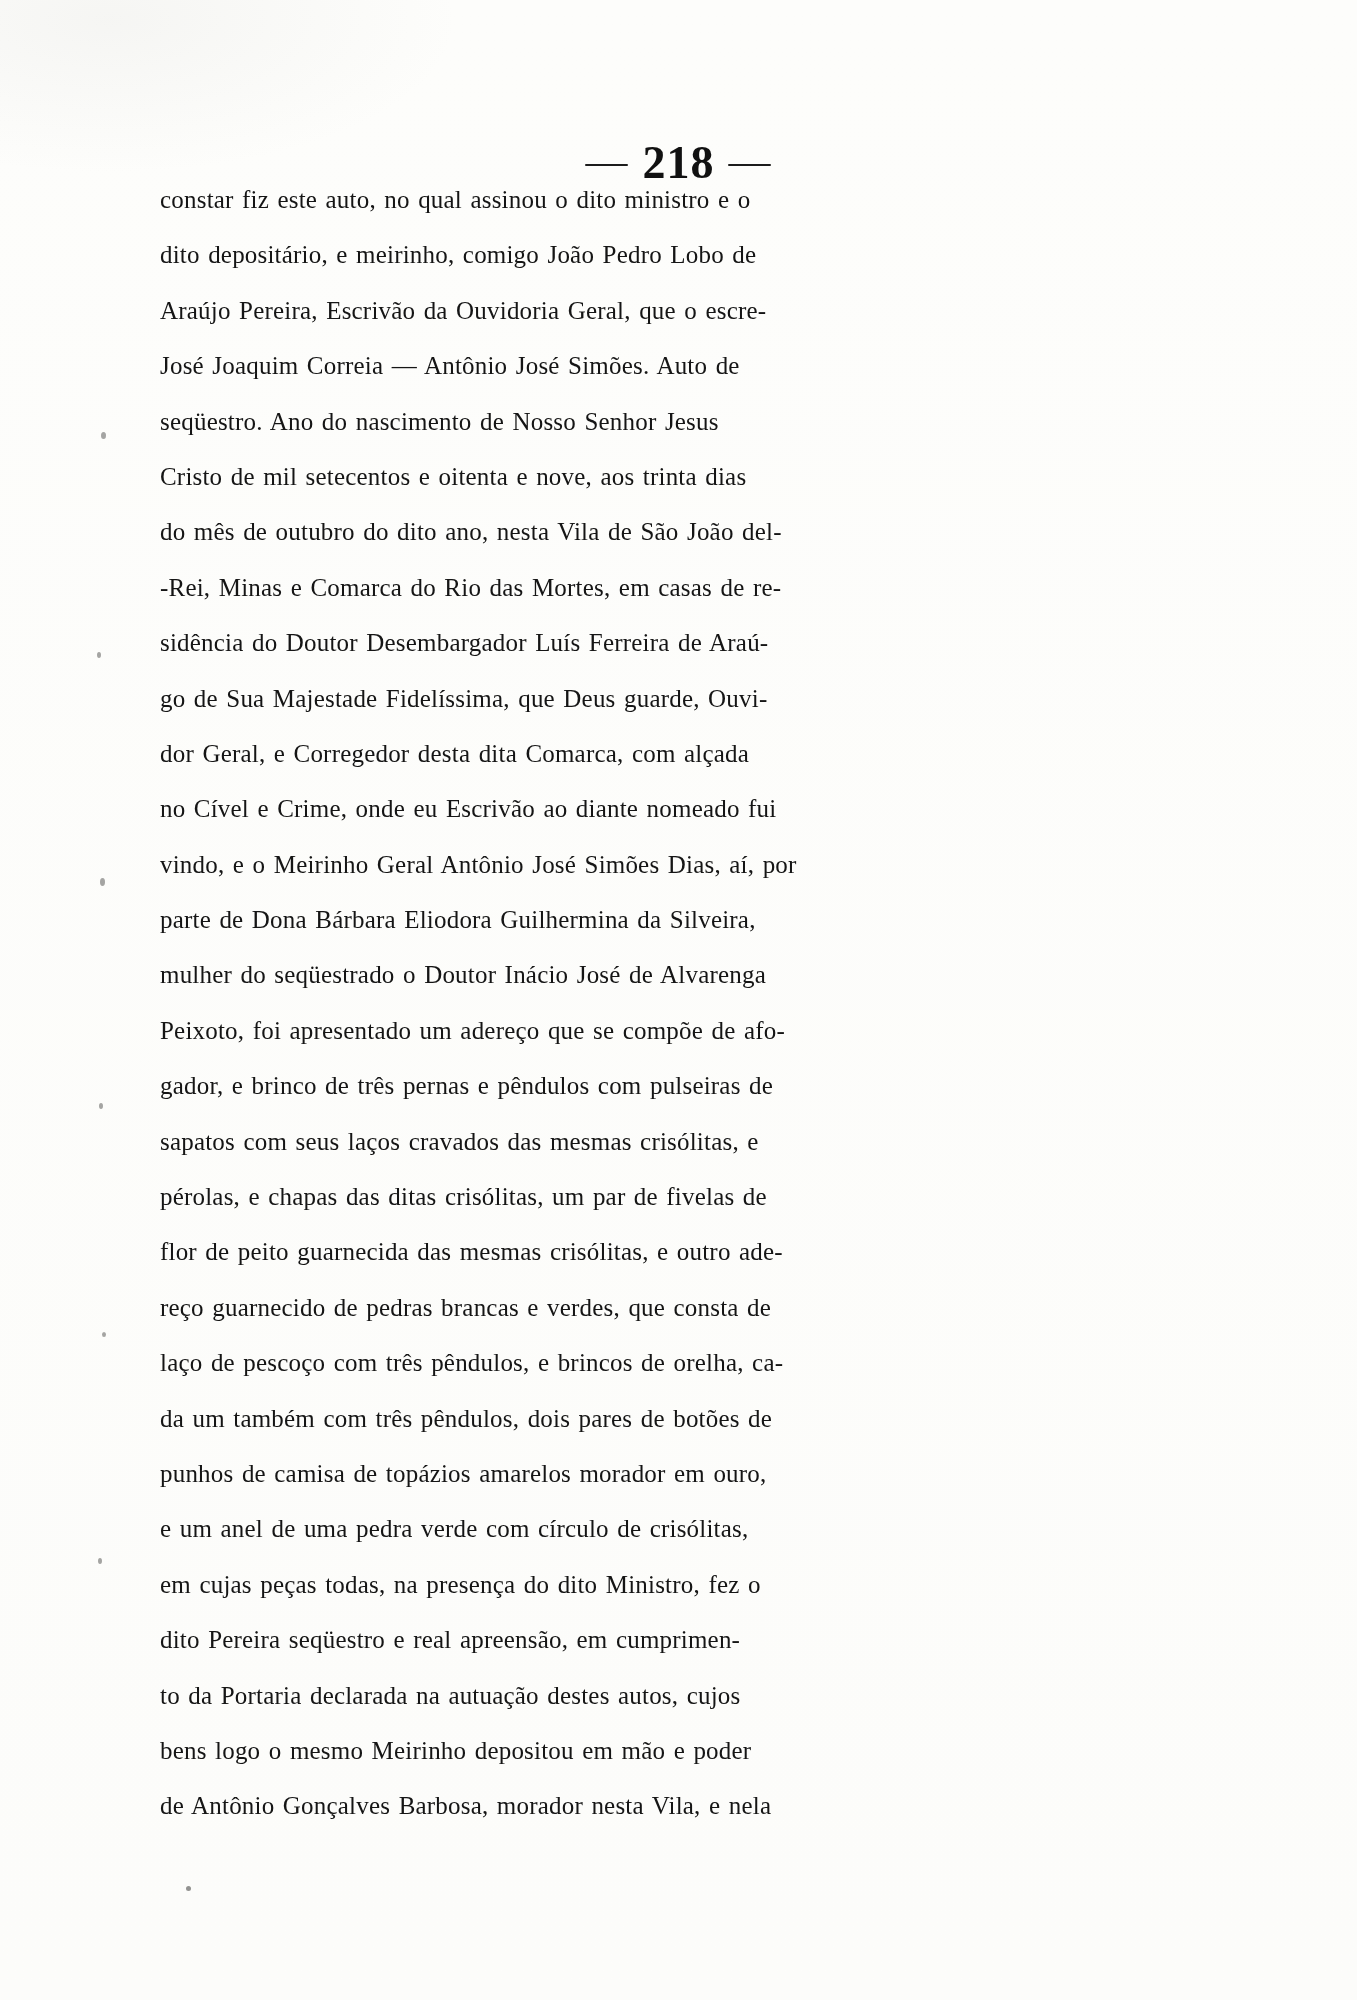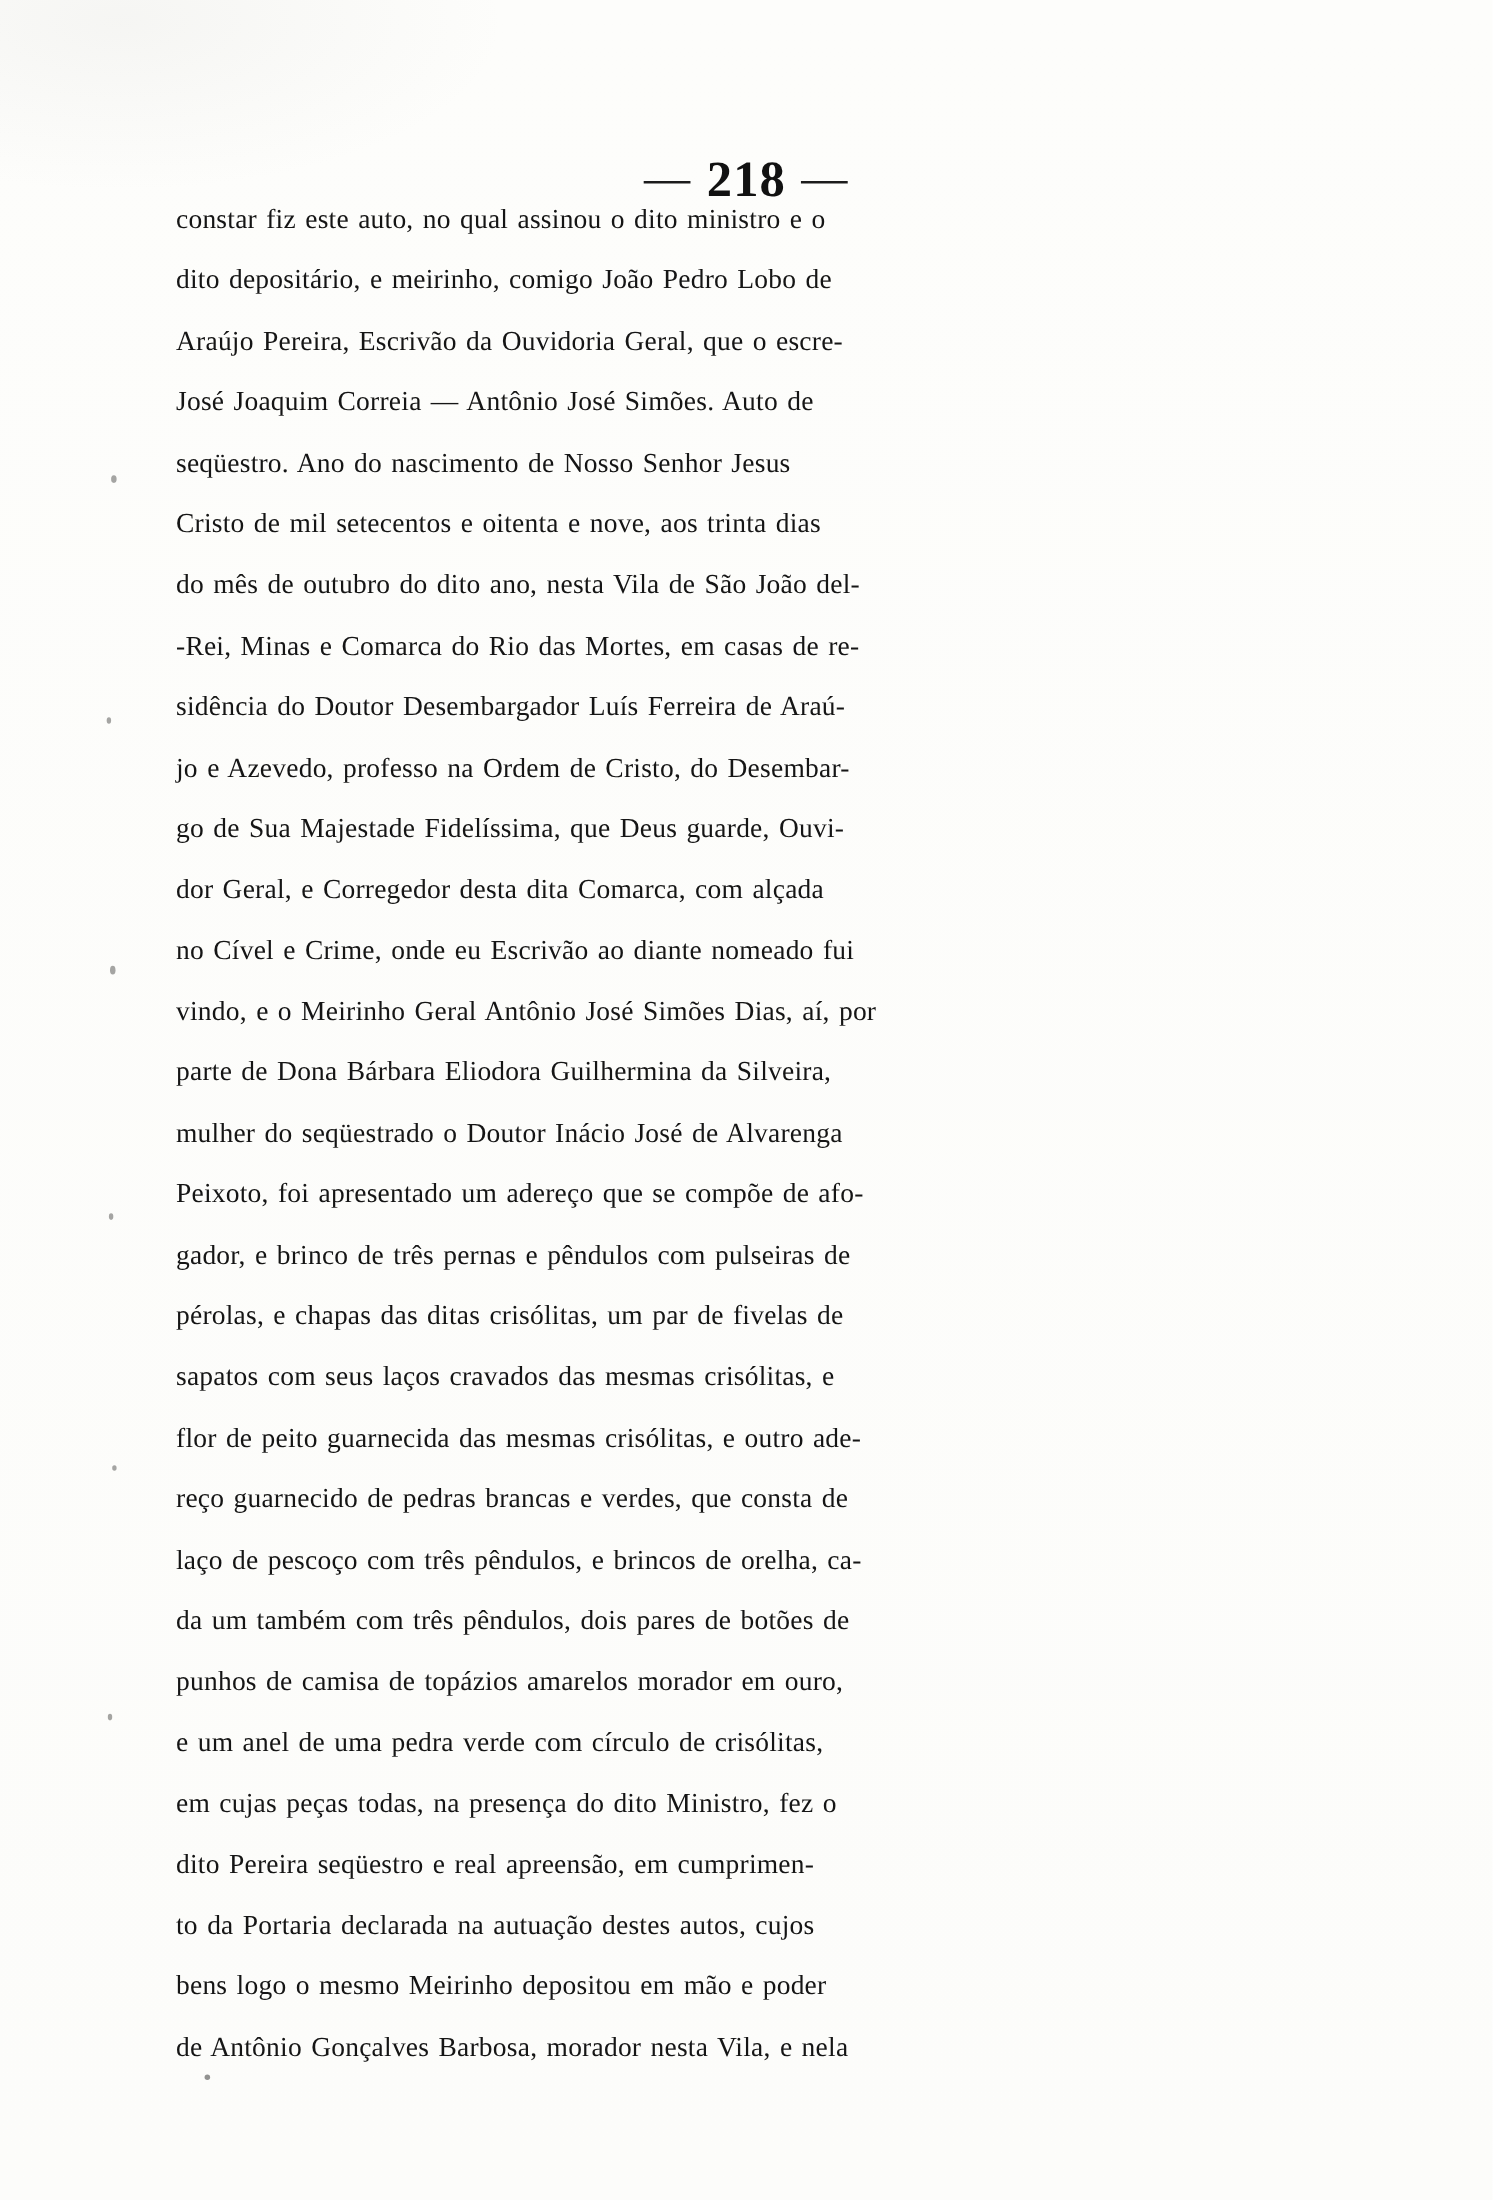--- a/index.html
+++ b/index.html
@@ -89,31 +89,30 @@
   <div class="text-block">
       <div class="text-line">constar fiz este auto, no qual assinou o dito ministro e o</div>
       <div class="text-line">dito depositário, e meirinho, comigo João Pedro Lobo de</div>
       <div class="text-line">Araújo Pereira, Escrivão da Ouvidoria Geral, que o escre-</div>
       <div class="text-line">José Joaquim Correia — Antônio José Simões. Auto de</div>
       <div class="text-line">seqüestro. Ano do nascimento de Nosso Senhor Jesus</div>
       <div class="text-line">Cristo de mil setecentos e oitenta e nove, aos trinta dias</div>
       <div class="text-line">do mês de outubro do dito ano, nesta Vila de São João del-</div>
       <div class="text-line">-Rei, Minas e Comarca do Rio das Mortes, em casas de re-</div>
       <div class="text-line">sidência do Doutor Desembargador Luís Ferreira de Araú-</div>
-      <div class="text-line">jo e Azevedo, professo na Ordem de Cristo, do Desembar-</div>
       <div class="text-line">go de Sua Majestade Fidelíssima, que Deus guarde, Ouvi-</div>
       <div class="text-line">dor Geral, e Corregedor desta dita Comarca, com alçada</div>
       <div class="text-line">no Cível e Crime, onde eu Escrivão ao diante nomeado fui</div>
       <div class="text-line">vindo, e o Meirinho Geral Antônio José Simões Dias, aí, por</div>
       <div class="text-line">parte de Dona Bárbara Eliodora Guilhermina da Silveira,</div>
       <div class="text-line">mulher do seqüestrado o Doutor Inácio José de Alvarenga</div>
       <div class="text-line">Peixoto, foi apresentado um adereço que se compõe de afo-</div>
       <div class="text-line">gador, e brinco de três pernas e pêndulos com pulseiras de</div>
+      <div class="text-line">sapatos com seus laços cravados das mesmas crisólitas, e</div>
       <div class="text-line">pérolas, e chapas das ditas crisólitas, um par de fivelas de</div>
-      <div class="text-line">sapatos com seus laços cravados das mesmas crisólitas, e</div>
       <div class="text-line">flor de peito guarnecida das mesmas crisólitas, e outro ade-</div>
       <div class="text-line">reço guarnecido de pedras brancas e verdes, que consta de</div>
       <div class="text-line">laço de pescoço com três pêndulos, e brincos de orelha, ca-</div>
       <div class="text-line">da um também com três pêndulos, dois pares de botões de</div>
       <div class="text-line">punhos de camisa de topázios amarelos morador em ouro,</div>
       <div class="text-line">e um anel de uma pedra verde com círculo de crisólitas,</div>
       <div class="text-line">em cujas peças todas, na presença do dito Ministro, fez o</div>
       <div class="text-line">dito Pereira seqüestro e real apreensão, em cumprimen-</div>
       <div class="text-line">to da Portaria declarada na autuação destes autos, cujos</div>
       <div class="text-line">bens logo o mesmo Meirinho depositou em mão e poder</div>

